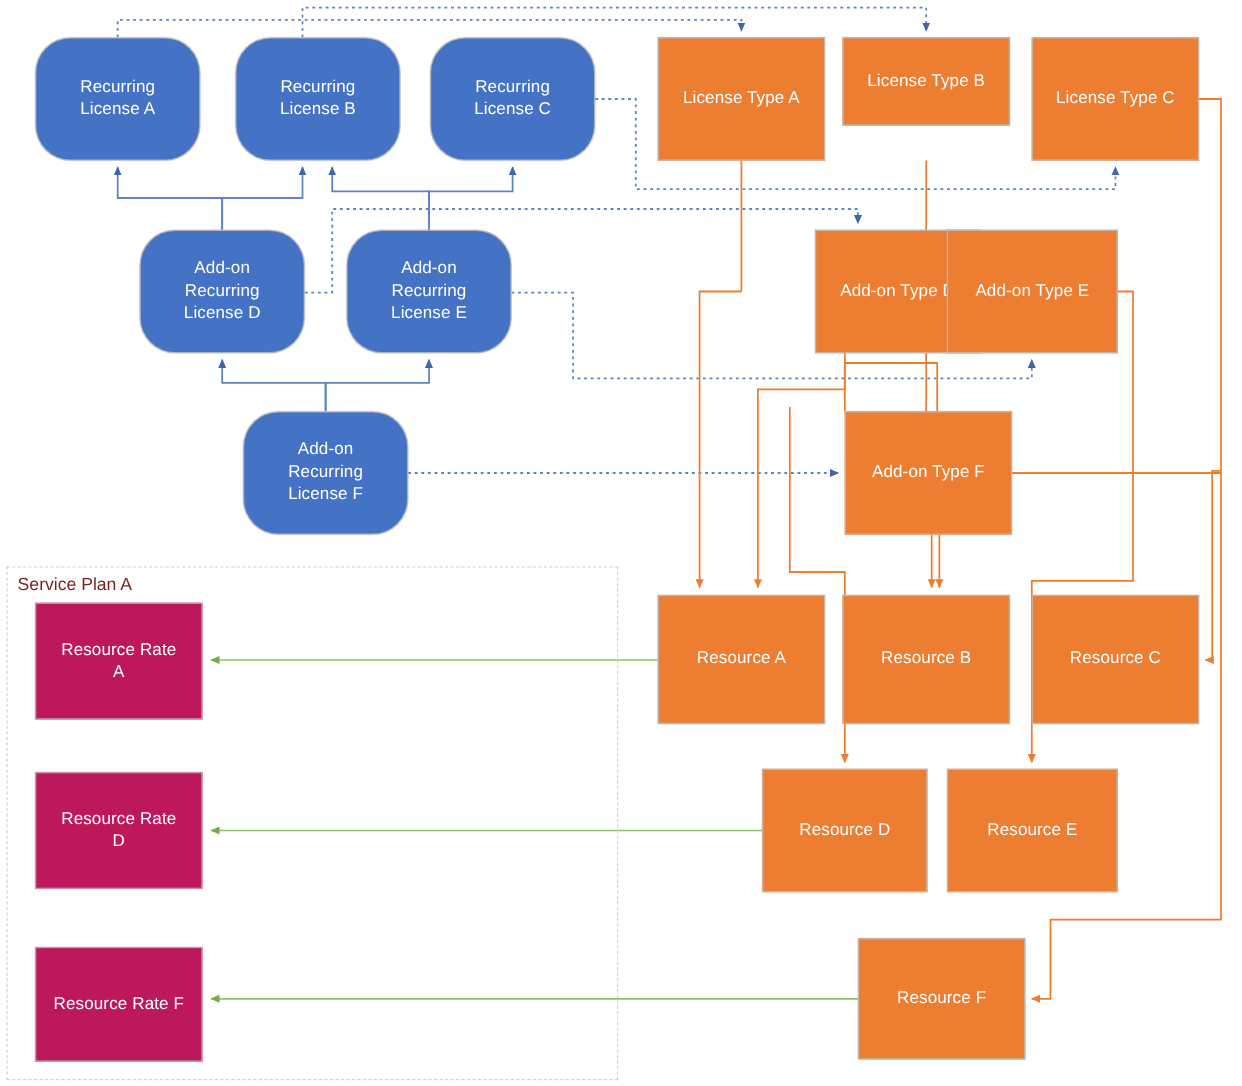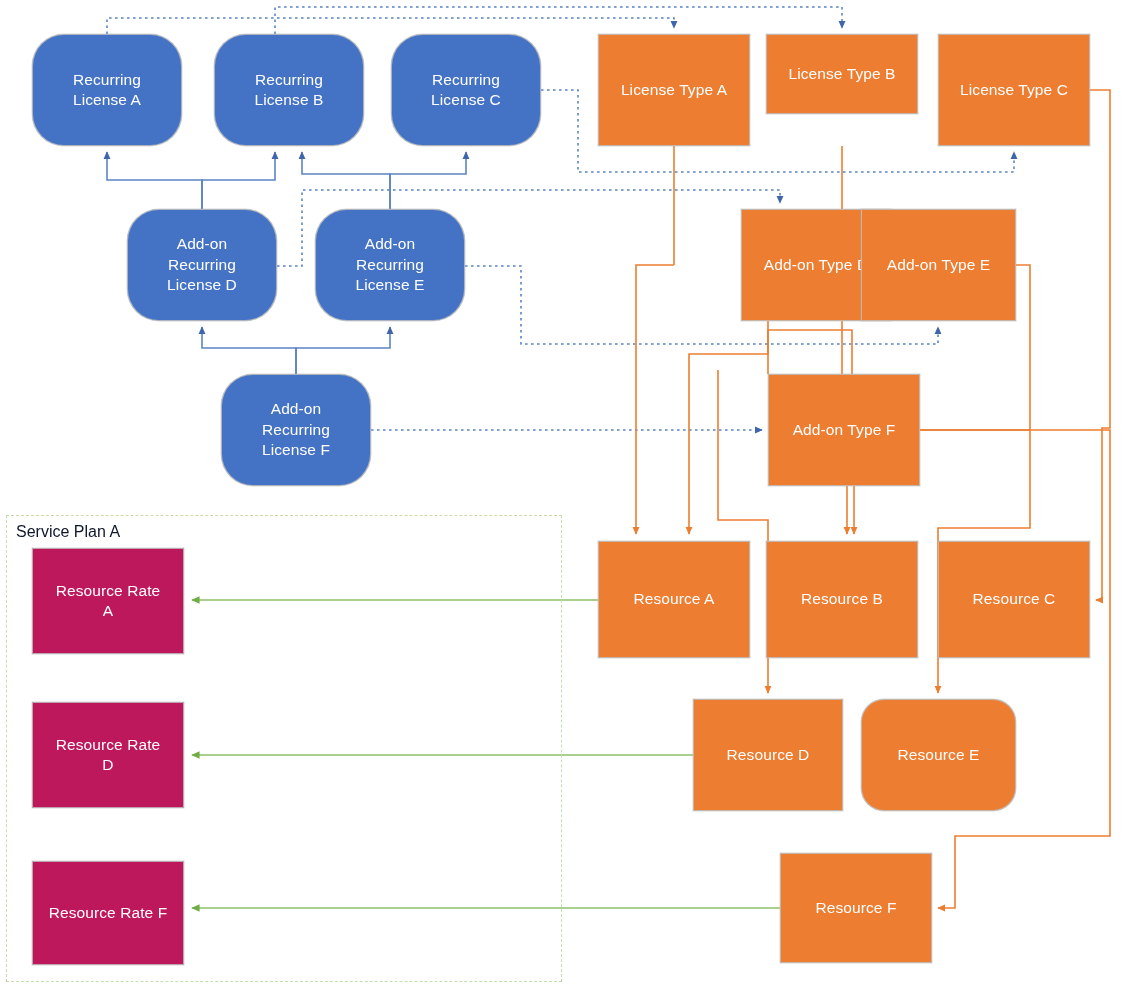--- a/index.html
+++ b/index.html
@@ -49,21 +49,21 @@
 
   .group-box {
     position: absolute;
     box-sizing: border-box;
     border: 1px dashed #C5DDB0;
     background: transparent;
     z-index: 1;
   }
   .group-label {
     position: absolute;
-    color: #0f172a;
+    color: #7f1d1d;
     font-size: 16px;
     z-index: 2;
     white-space: nowrap;
   }
 </style>
 </head>
 <body>
 
 <div id="canvas">
 
@@ -175,18 +175,18 @@
 
   <div class="node green" style="left:32px; top:548px; width:152px; height:106px;">Resource Rate
 A</div>
   <div class="node orange" style="left:598px; top:541px; width:152px; height:117px;">Resource A</div>
   <div class="node orange" style="left:766px; top:541px; width:152px; height:117px;">Resource B</div>
   <div class="node orange" style="left:938px; top:541px; width:152px; height:117px;">Resource C</div>
 
   <div class="node green" style="left:32px; top:702px; width:152px; height:106px;">Resource Rate
 D</div>
   <div class="node orange" style="left:693px; top:699px; width:150px; height:112px;">Resource D</div>
-  <div class="node orange" style="left:861px; top:699px; width:155px; height:112px;border-radius:23px;">Resource E</div>
+  <div class="node orange" style="left:861px; top:699px; width:155px; height:112px;">Resource E</div>
 
   <div class="node green" style="left:32px; top:861px; width:152px; height:104px;">Resource Rate F</div>
   <div class="node orange" style="left:780px; top:853px; width:152px; height:110px;">Resource F</div>
 
 </div>
 
 </body></html>

